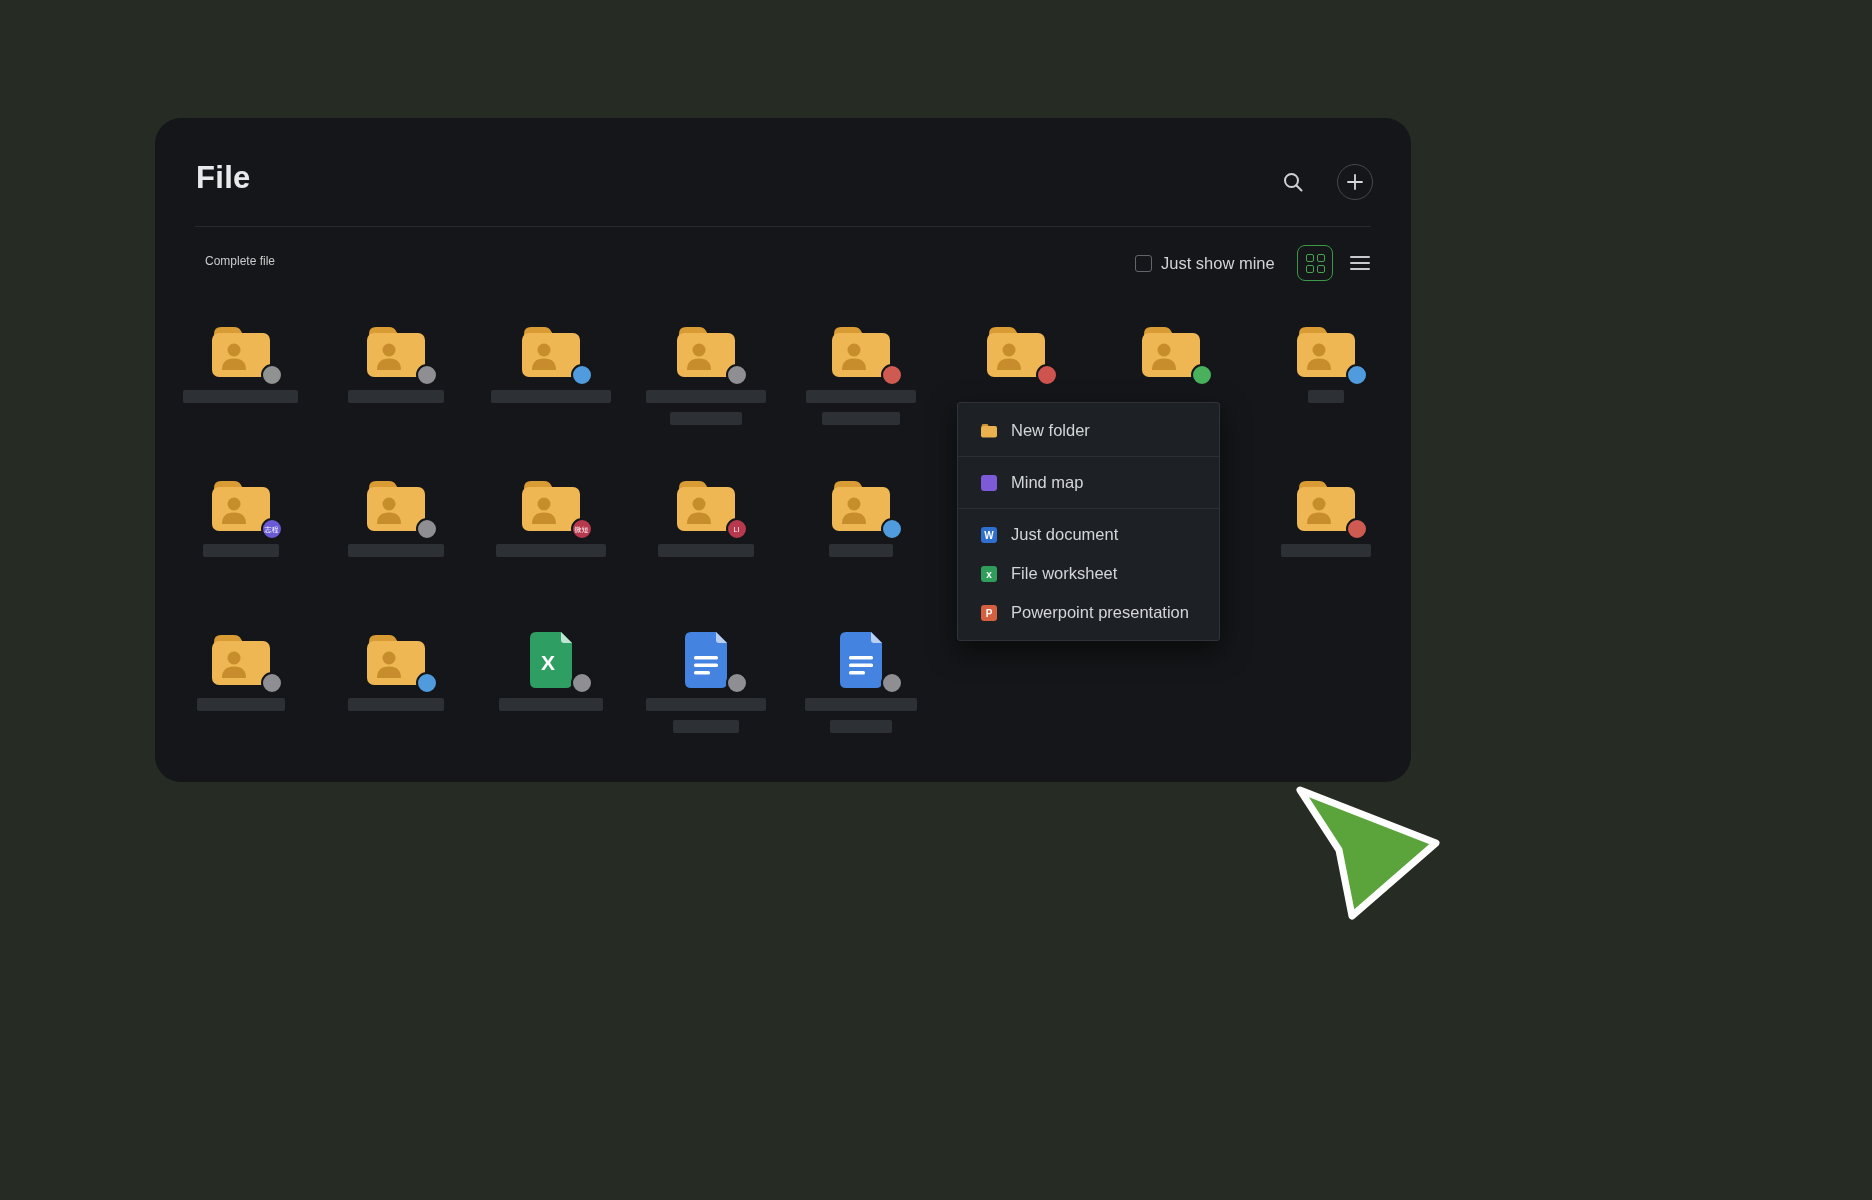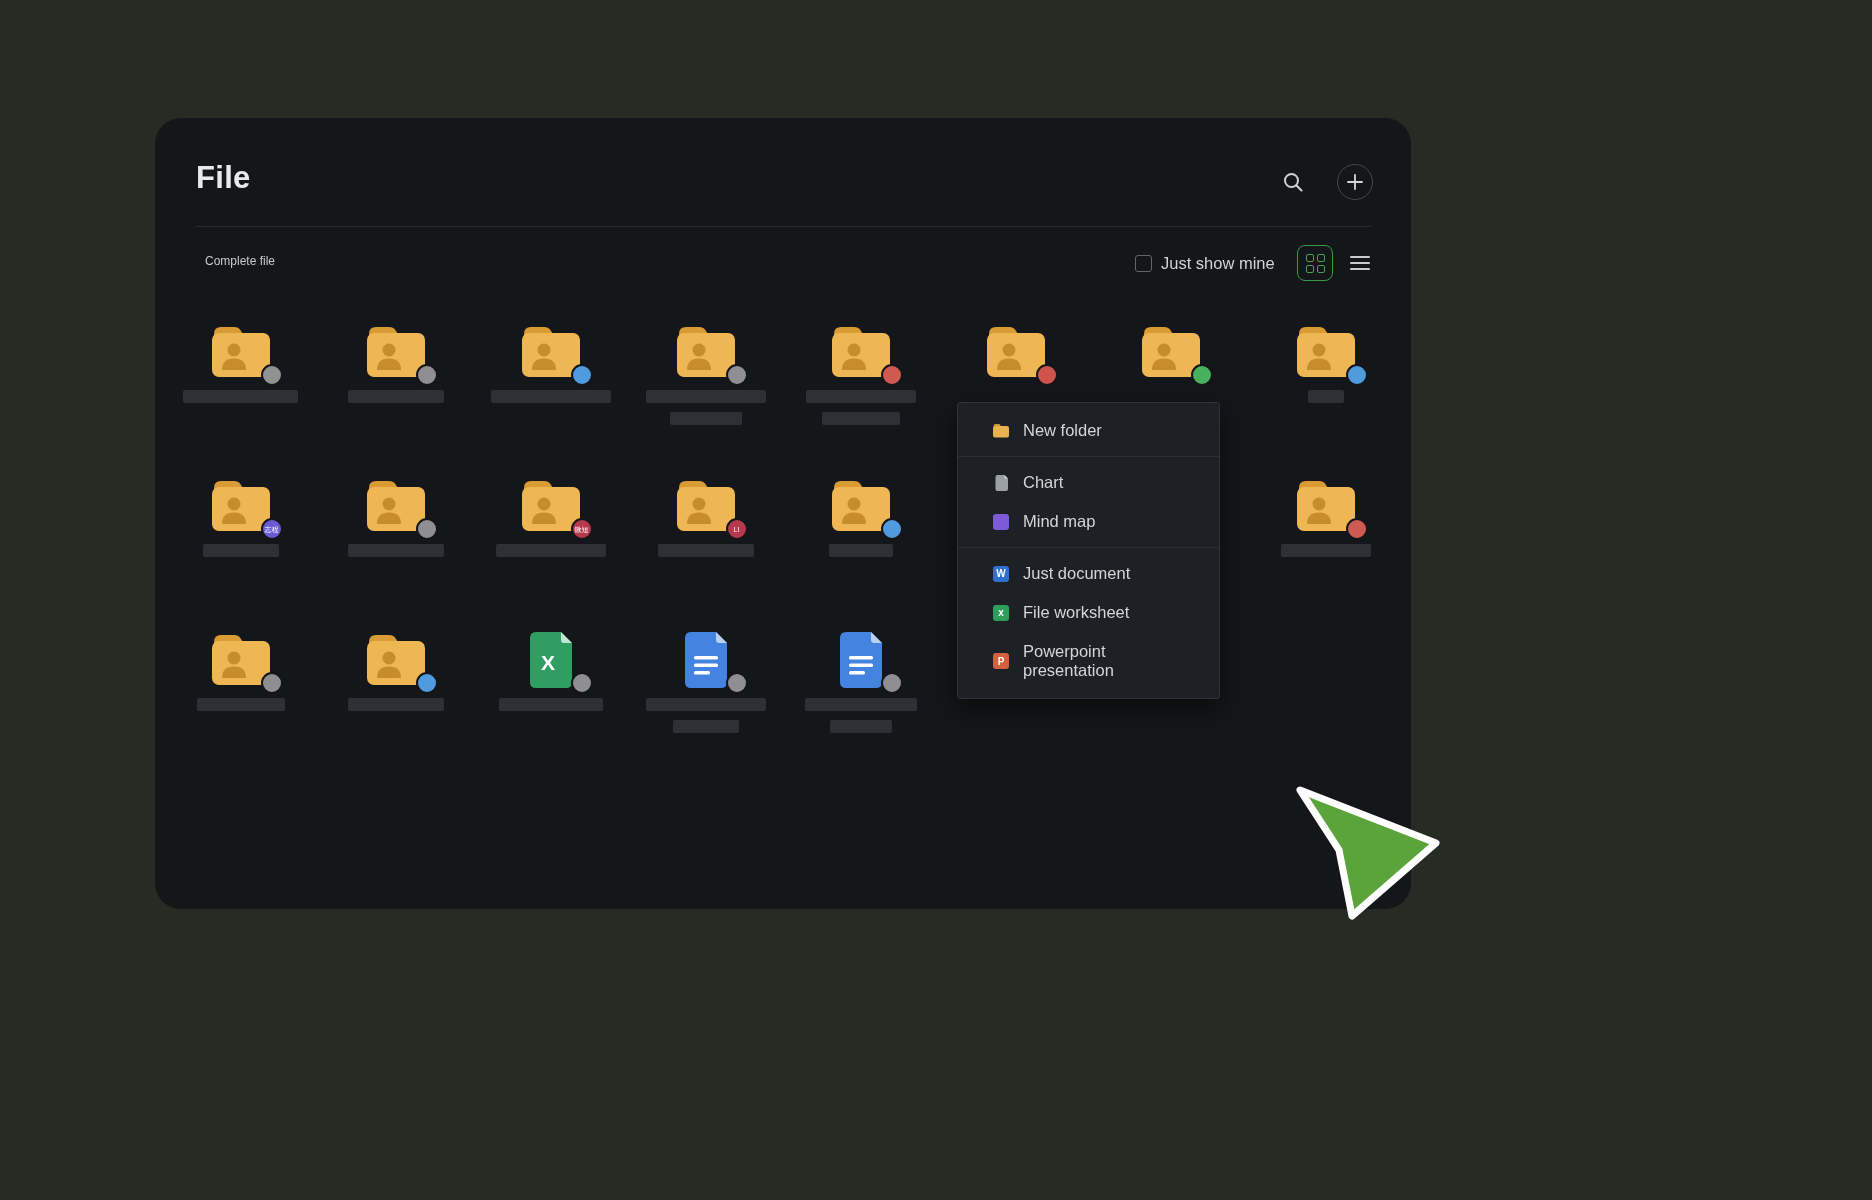--- a/index.html
+++ b/index.html
@@ -5,21 +5,21 @@
   * { margin:0; padding:0; box-sizing:border-box; }
   html,body { width:1872px; height:1200px; }
   body {
     background:#262b24;
     font-family:"Liberation Sans", sans-serif;
     position:relative;
     overflow:hidden;
   }
   .panel {
     position:absolute; left:155px; top:118px;
-    width:1256px; height:791px;
+    width:1256px; height:664px;
     background:#141619;
     border-radius:26px;
   }
   
   .page-title {
     position:absolute; left:41px; top:42px;
     font-size:31px; font-weight:700; color:#e8e9ea; letter-spacing:.3px;
   }
   .hdr-btn {
     position:absolute; top:46px; width:36px; height:36px;
@@ -79,22 +79,22 @@
   
   .context-menu {
     position:absolute; left:802px; top:284px; width:263px;
     background:#1d2025; border:1px solid #2f3339; border-radius:3px;
     box-shadow:0 10px 28px rgba(0,0,0,.55);
     z-index:5; padding:2px 0;
   }
   .menu-group { padding:6px 0; border-bottom:1px solid #2b2f35; }
   .menu-group:last-child { border-bottom:none; }
   .menu-item {
-    display:flex; align-items:center; gap:13px;
-    padding:10px 34px; font-size:16.5px; color:#d4d5d7; cursor:pointer;
+    display:flex; align-items:flex-end; gap:13px;
+    padding:10px 22px; font-size:16.5px; color:#d4d5d7; cursor:pointer;
   }
   .menu-ic { width:18px; height:18px; display:flex; align-items:center; justify-content:center; flex:none; }
   .sq-ic {
     width:16px; height:16px; border-radius:3px;
     display:flex; align-items:center; justify-content:center;
     font-size:10px; font-weight:700; color:#fff;
   }
   
   .pointer-cursor { position:absolute; left:1296px; top:786px; z-index:9; }
 </style>
@@ -419,29 +419,20 @@
       <path d="M1.5 3 q0-2 2-2 h4 l1.5 2.5 h-7.5 z" fill="#cf9433"></path>
       <rect x="1" y="3" width="16" height="11.5" rx="2" fill="#e9b24e"></rect>
     </svg>
           </span>
           <span>New folder</span>
         </div>
       </div>
       <div class="menu-group">
         <div class="menu-item">
           <span class="menu-ic">
-    <svg width="15" height="18" viewBox="0 0 15 18">
-      <path d="M1.5 3 q0-2 2-2 h7 l3.5 3.5 v10.5 q0 2-2 2 h-8.5 q-2 0-2-2 z" fill="#9aa0a6"></path>
-      <path d="M10.5 1 l3.5 3.5 h-2.6 q-.9 0-.9-.9 z" fill="rgba(255,255,255,.55)"></path>
-    </svg>
-          </span>
-          <span>Chart</span>
-        </div>
-        <div class="menu-item">
-          <span class="menu-ic">
             <span class="sq-ic" style="background:#7d5bd8"></span>
           </span>
           <span>Mind map</span>
         </div>
       </div>
       <div class="menu-group">
         <div class="menu-item">
           <span class="menu-ic">
             <span class="sq-ic" style="background:#2f6fd0">W</span>
           </span>

